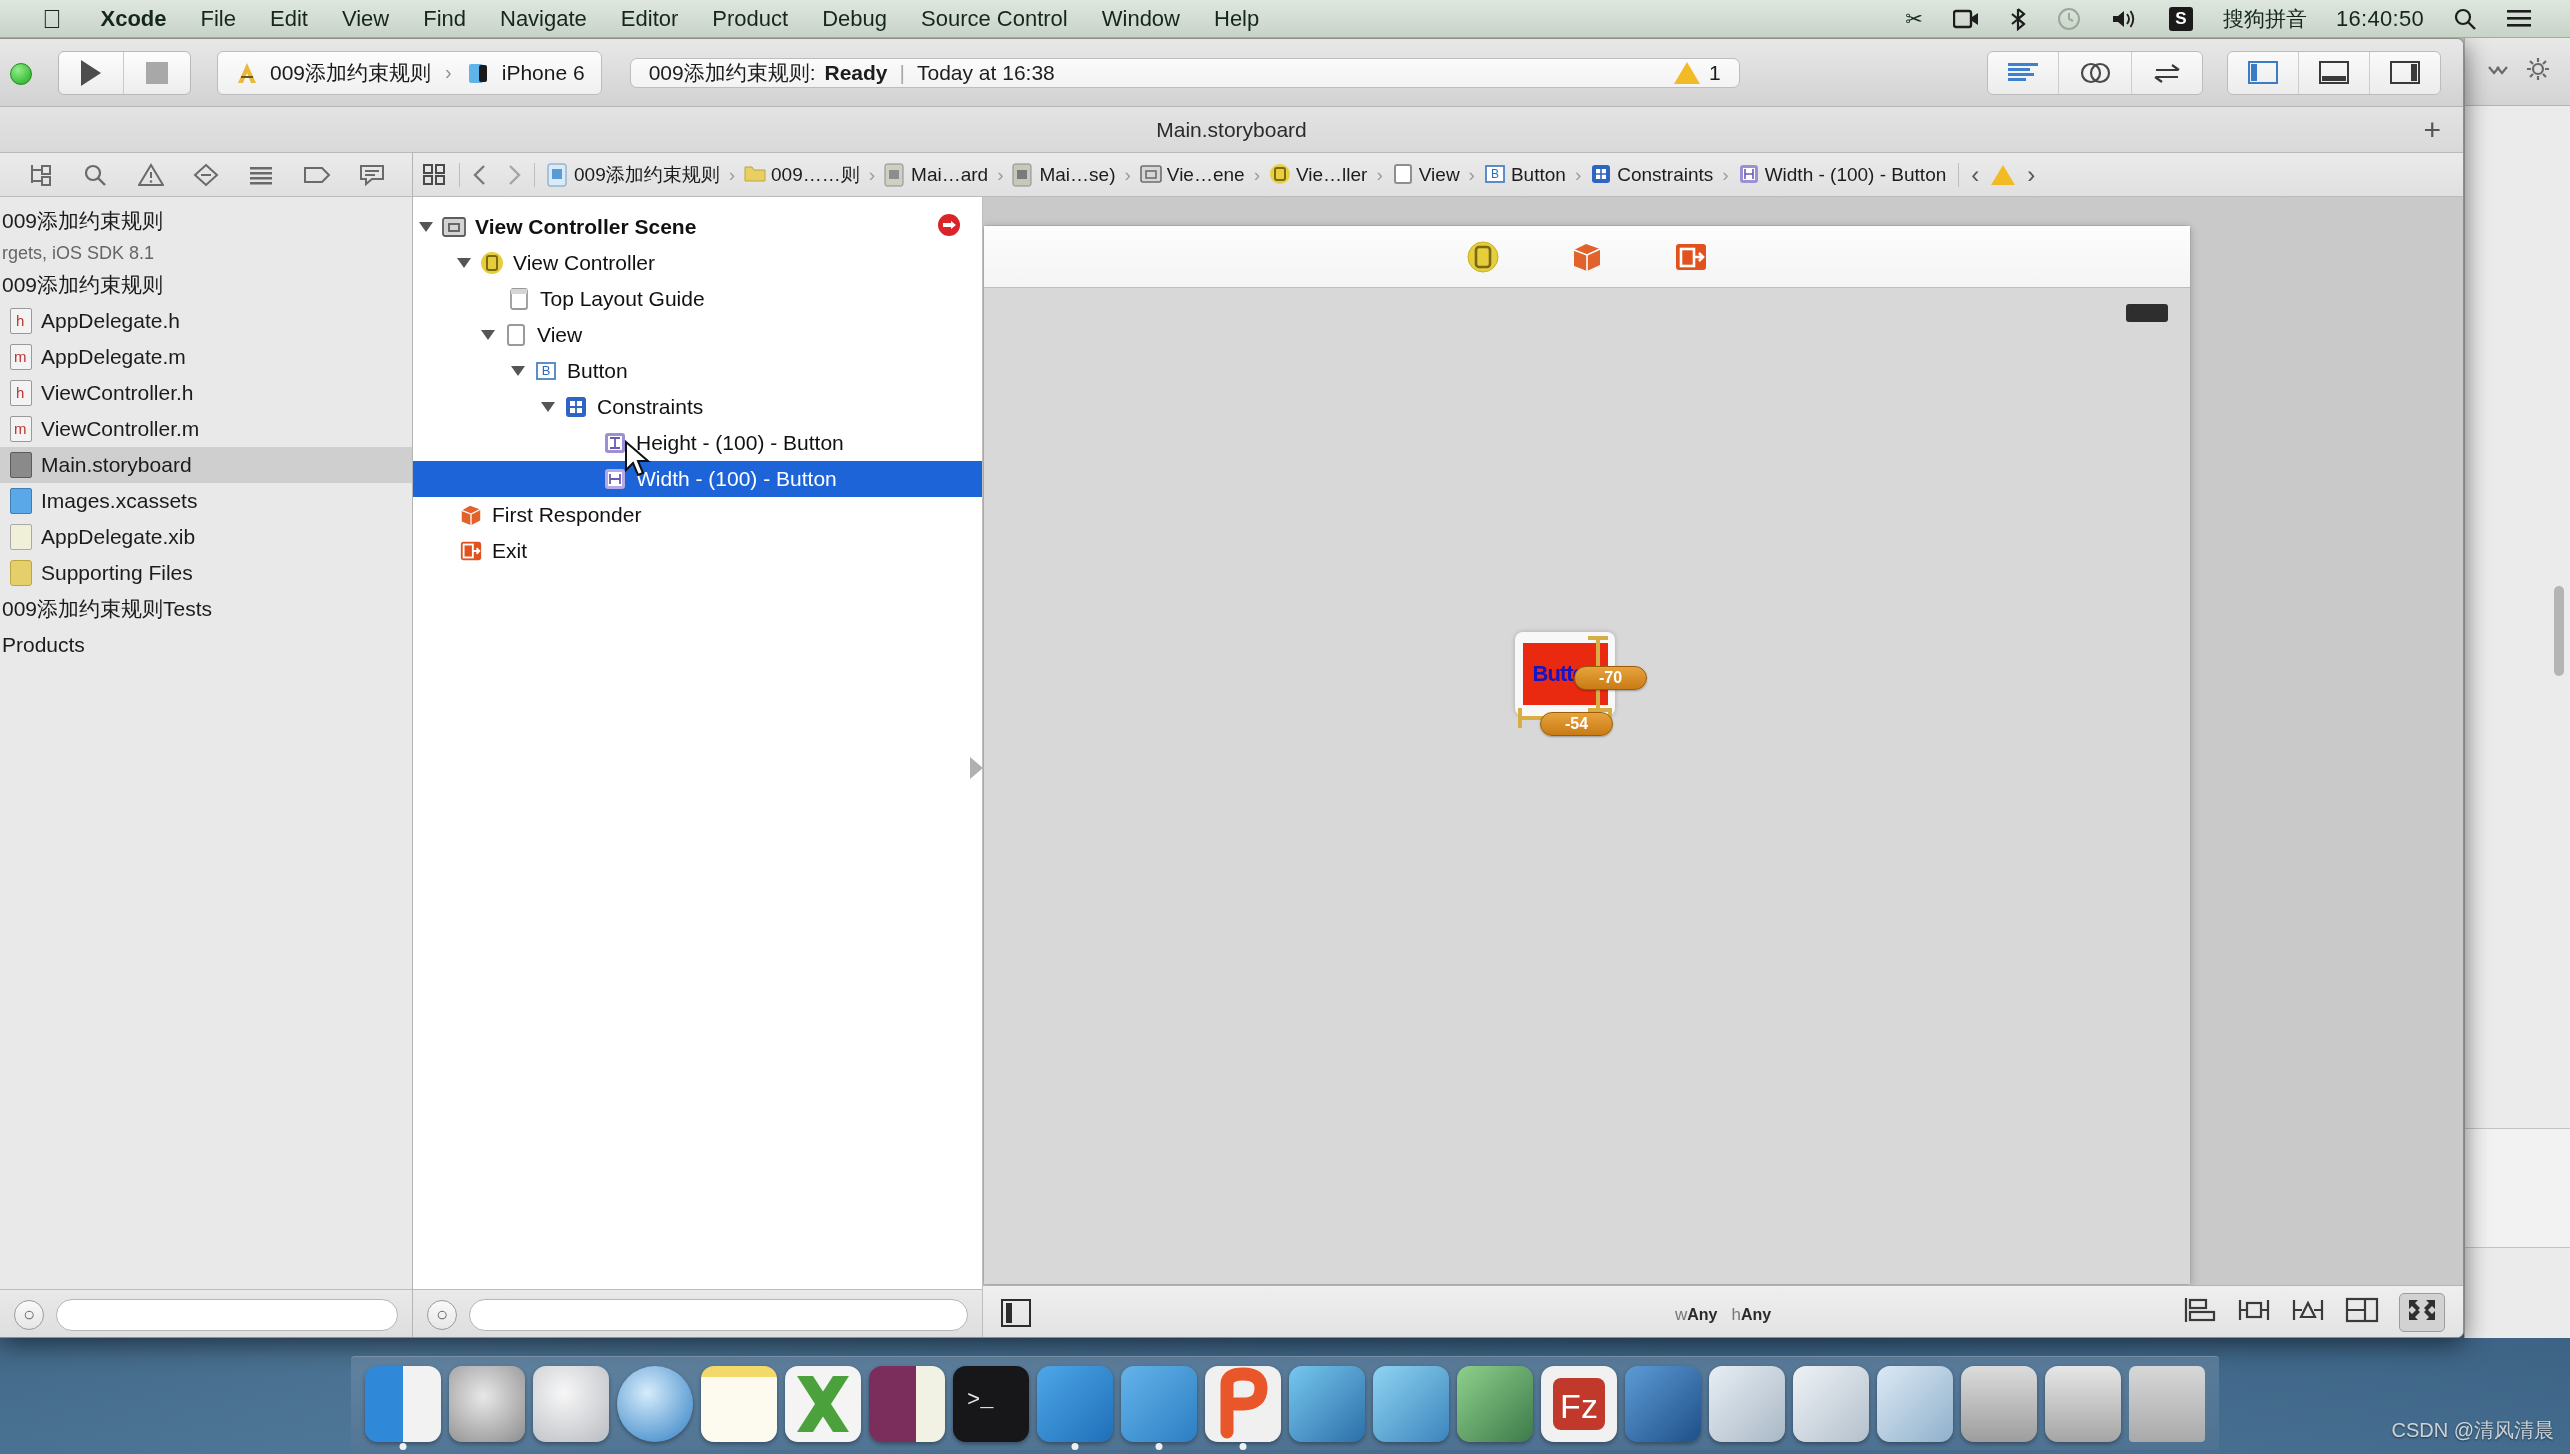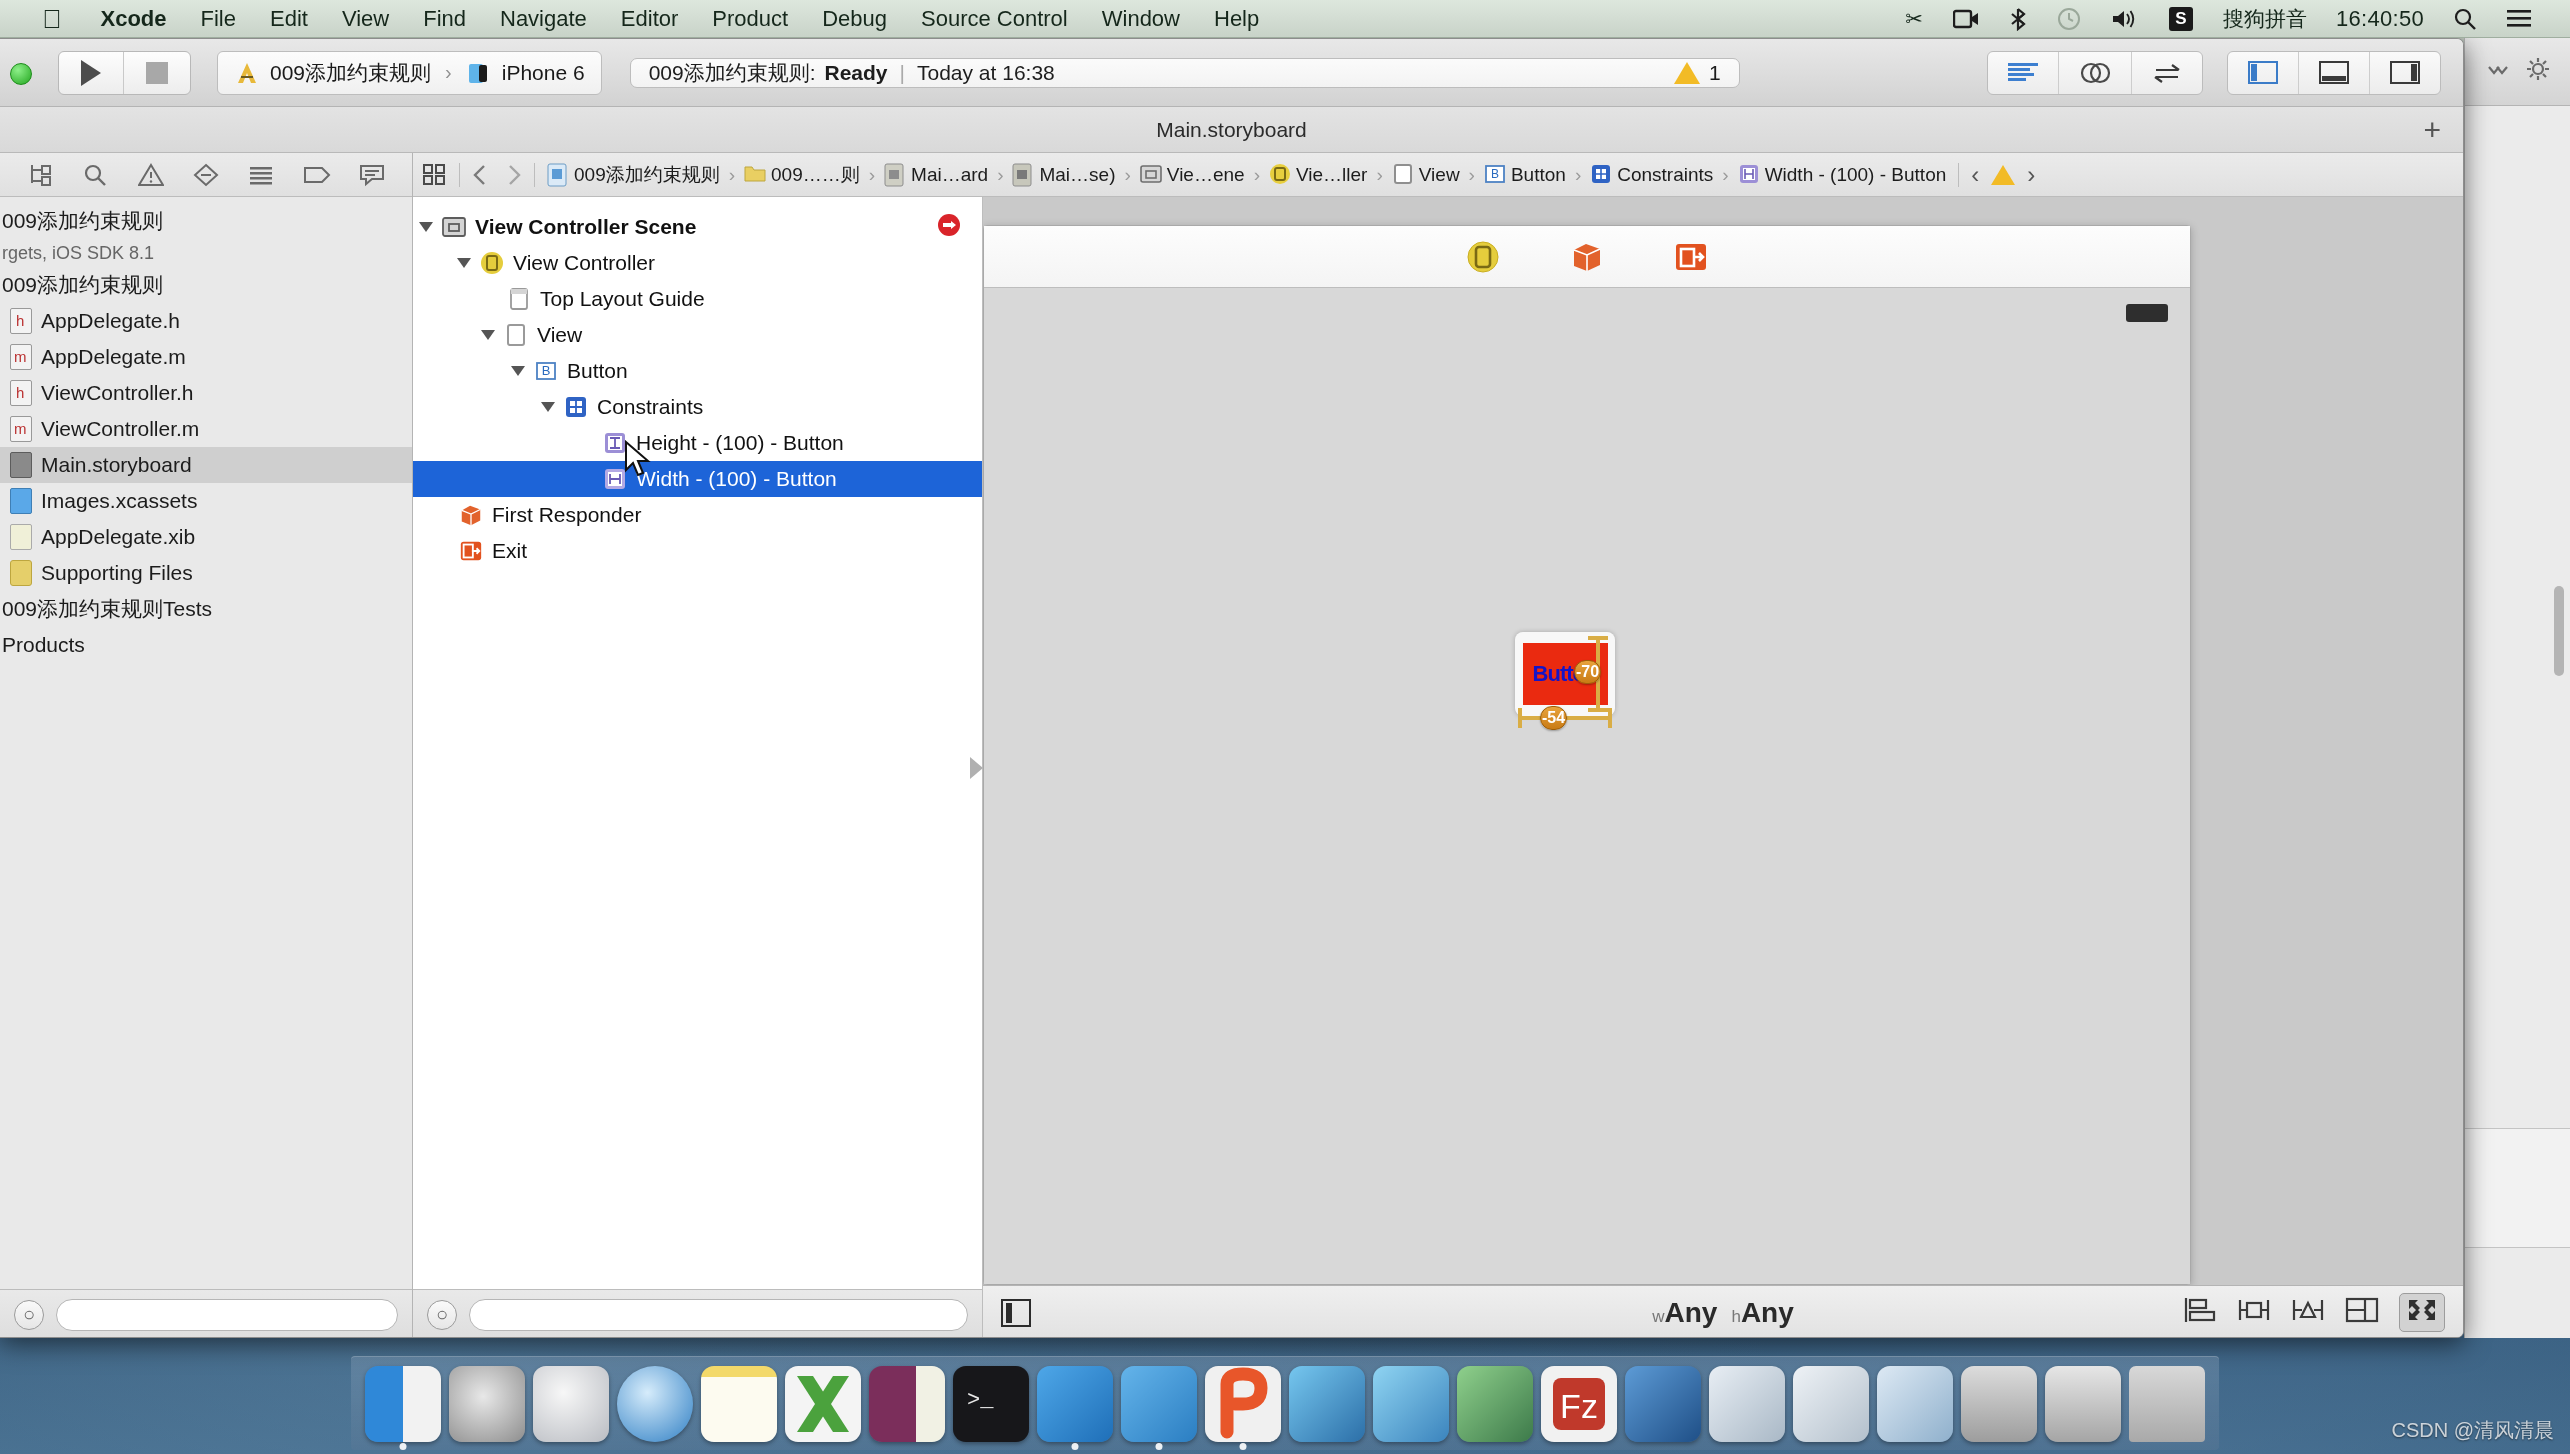--- a/index.html
+++ b/index.html
@@ -205,33 +205,33 @@
   #redbtn {
     width:85px;height:62px; background:#ea2a10;
     display:flex; align-items:center; justify-content:center;
     color:#1414c8; font-weight:bold; font-size:22px; letter-spacing:-1px;
   }
   .cbadge {
     position:absolute;
     background:linear-gradient(180deg,#e8a33d,#c97b15);
     border:1px solid #9c5d08; border-radius:12px;
     color:#fff; font-size:16px; font-weight:bold;
-    padding:2px 1px; box-shadow:0 1px 2px rgba(0,0,0,.3);
+    padding:2px 24px; box-shadow:0 1px 2px rgba(0,0,0,.3);margin-top:6px;
   }
   .cline { position:absolute; background:#d9ad45; }
   #botbar {
     height:54px; background:linear-gradient(180deg,#efefef,#e2e2e2);
     border-top:1px solid #b4b4b4; display:flex; align-items:center;
     padding:0 18px; font-size:21px; color:#2a2a2a; position:relative;
   }
   .sqbtn { width:30px;height:28px;border:2px solid #2c2c2c; position:relative;}
   .sqbtn::after{content:"";position:absolute;left:3px;top:2px;width:6px;bottom:2px;background:#2c2c2c;}
   .sizeclass { position:absolute; left:50%; transform:translateX(-50%); display:flex; gap:14px; align-items:baseline;}
   .sc-small { font-size:17px; color:#777; }
-  .sc-big { font-weight:bold; font-size:28px; }
+  .sc-big { font-weight:bold; font-size:16px; }
   .albtns { margin-left:auto; display:flex; gap:20px; align-items:center; }
   .alb-act { background:#d2d2d2; border:1px solid #9c9c9c; border-radius:5px; padding:4px 7px; }
 
   
   #inspector { position:absolute; right:0; top:38px; width:106px; height:1300px; z-index:35;
     background:#ececec; border-left:1px solid #b4b4b4; }
   #inspector .insp-top { height:68px; background:linear-gradient(180deg,#e8e8e8,#d4d4d4); border-bottom:1px solid #b4b4b4;
     display:flex; align-items:center; justify-content:center; gap:18px; color:#555; font-size:22px;}
   #inspector .insp-body { height:calc(100% - 68px); background:#ebebeb; position:relative;}
   .scrollthumb { position:absolute; right:6px; top:480px; width:10px; height:90px; background:#b4b4b4; border-radius:5px;}

